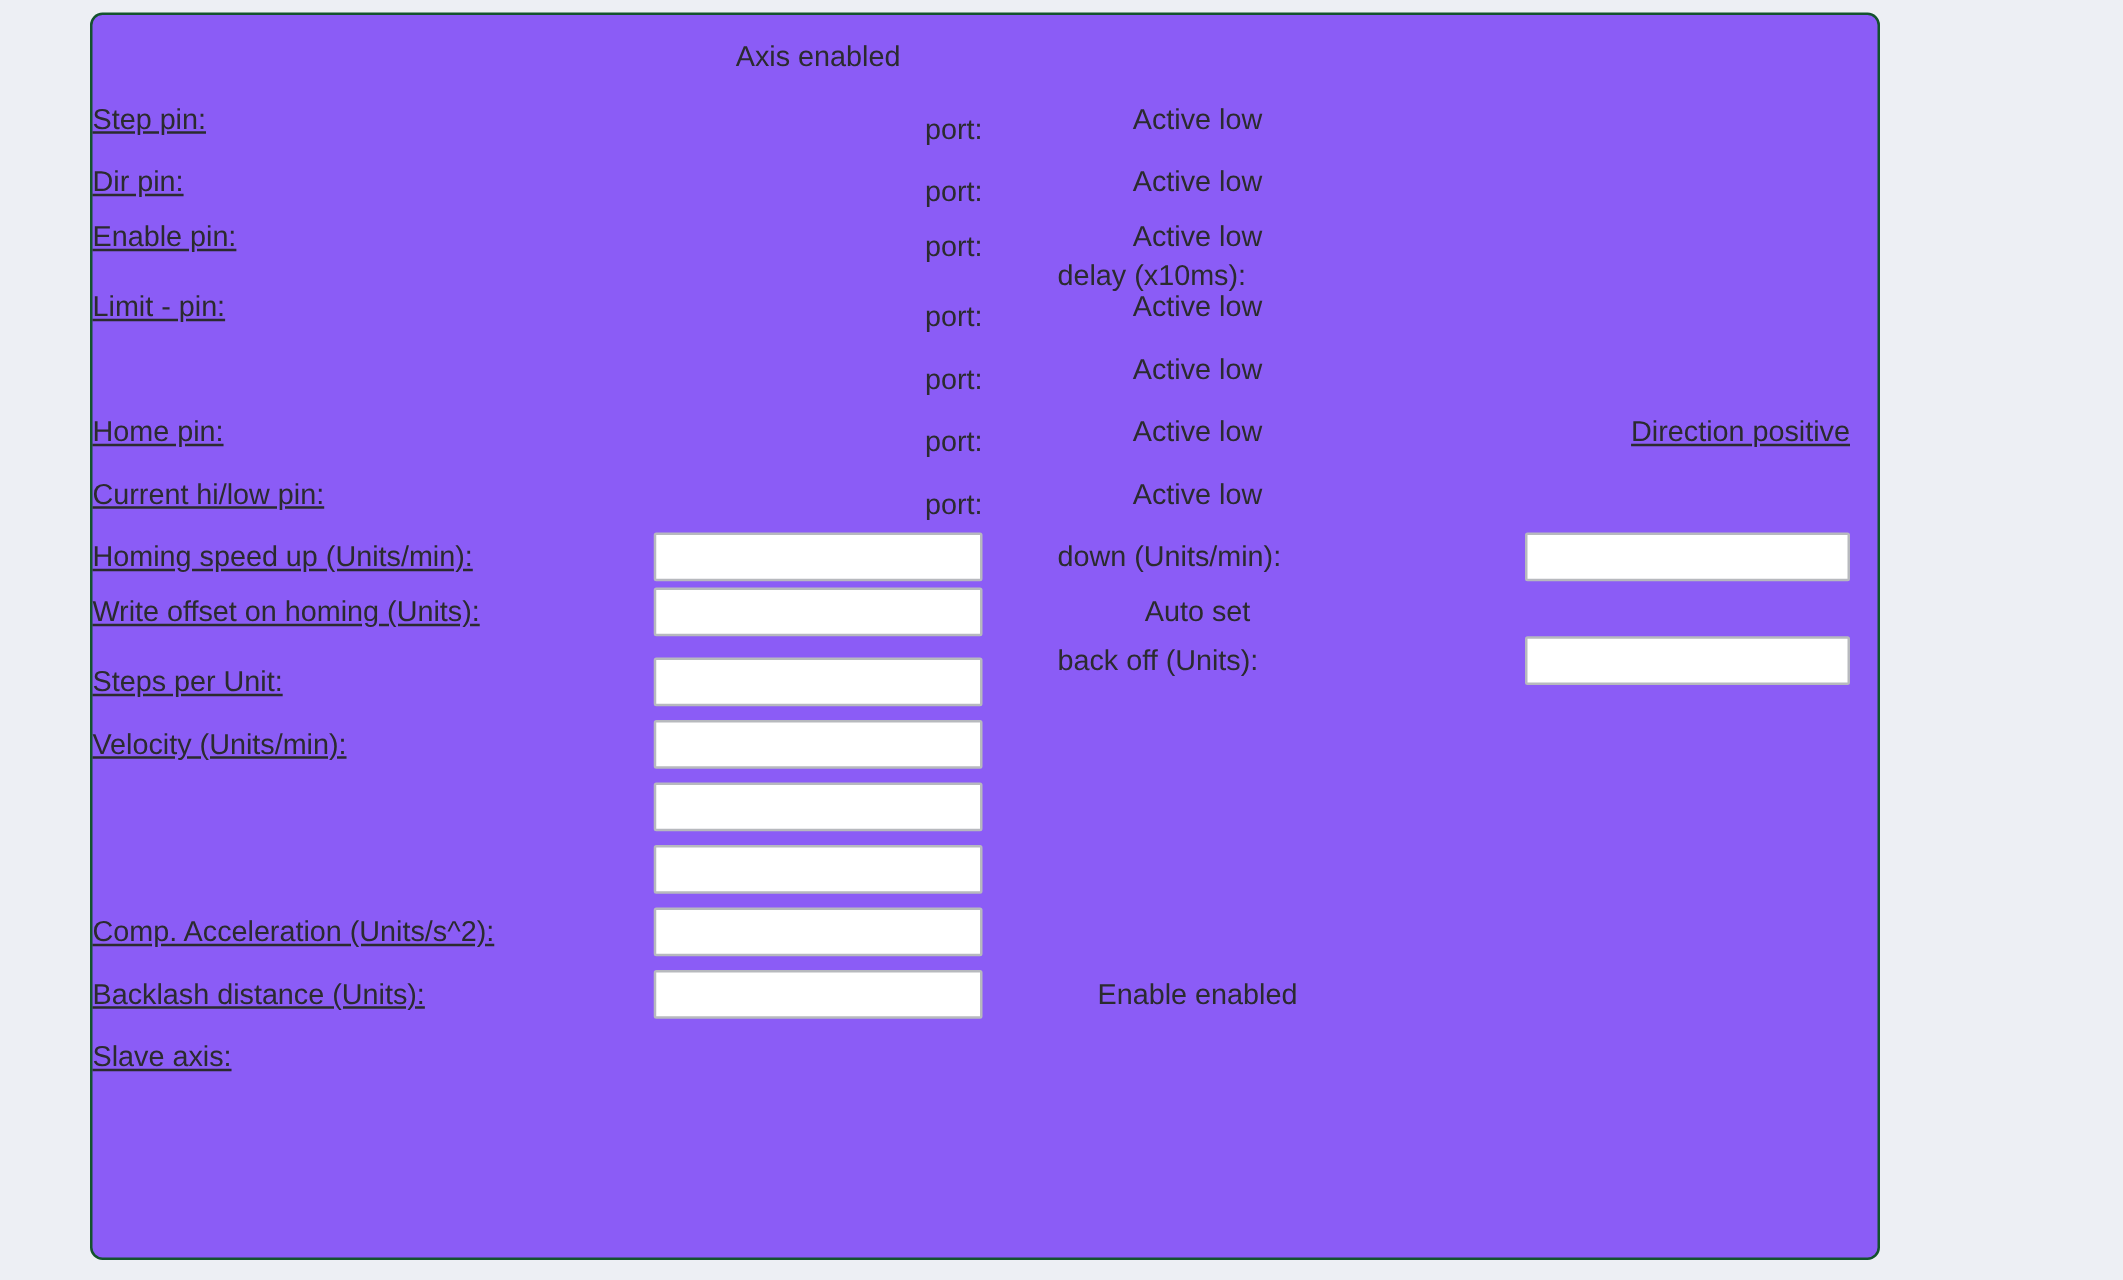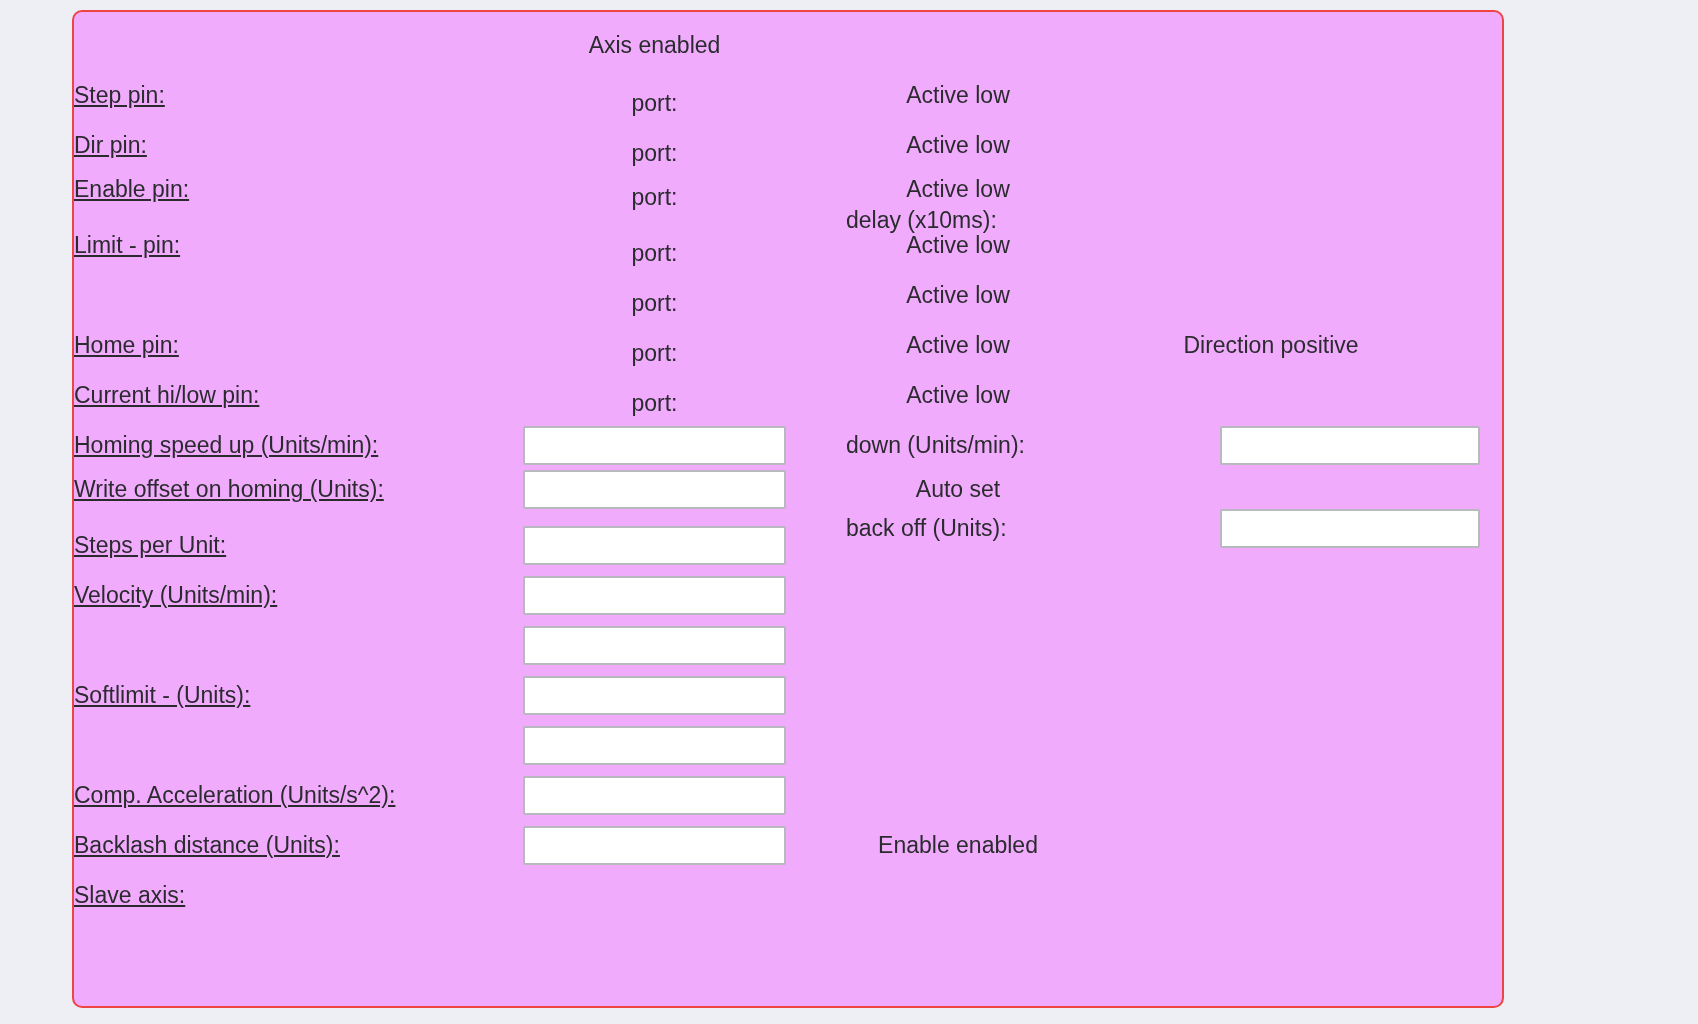--- a/index.html
+++ b/index.html
@@ -7,40 +7,40 @@
     width:1698px;height:1024px;overflow:hidden;
     background:#edeff4;
     font-family:"Liberation Sans","DejaVu Sans",sans-serif;
     color:#2b2b2f;
   }
   .screen{position:relative;width:1698px;height:1024px;}
   .panel{
     position:absolute;left:72px;top:10px;
     width:1432px;height:998px;
     box-sizing:border-box;
-    border:2px solid #ef4444;
+    border:2px solid #14532d;
     border-radius:10px;
-    background:#f0abfc;
+    background:#8b5cf6;
     padding-top:8px;
   }
   .row{
     display:grid;
     grid-template-columns:436px 13px 263px 60px 216px 151px 7px 260px;
     height:50px;
     align-items:center;
     font-size:23px;
     line-height:1;
   }
   .c1{grid-column:1;text-align:left;white-space:nowrap;text-decoration:underline;}
   .c3{grid-column:3;}
   .c5{grid-column:5;text-align:center;padding-left:8px;white-space:nowrap;}
   .rlab{grid-column:5 / span 2;white-space:nowrap;}
-  .dirlab{grid-column:6 / span 3;text-align:center;white-space:nowrap;}
+  .dirlab{grid-column:6 / span 3;text-align:right;white-space:nowrap;text-decoration:underline;}
   .c8{grid-column:8;}
-  .port{text-align:center;margin-top:16px;}
+  .port{text-align:right;margin-top:16px;}
   .hdr{text-align:center;}
   input.entry{
     display:block;
     width:100%;height:39px;
     box-sizing:border-box;
     border:2px solid #b7b9be;
     border-radius:2px;
     background:#ffffff;
     font-family:"Liberation Sans","DejaVu Sans",sans-serif;
     font-size:20px;
@@ -138,26 +138,20 @@
           <input class="entry" type="text" value="" style="">
         </div>
     </div>
 
     <div class="row">
       <div class="c3">
           <input class="entry" type="text" value="" style="">
         </div>
     </div>
 
-    <div class="row">
-      <div class="c1">Softlimit - (Units):</div>
-      <div class="c3">
-          <input class="entry" type="text" value="" style="">
-        </div>
-    </div>
 
     <div class="row">
       <div class="c3">
           <input class="entry" type="text" value="" style="">
         </div>
     </div>
 
     <div class="row">
       <div class="c1">Comp. Acceleration (Units/s^2):</div>
       <div class="c3">

